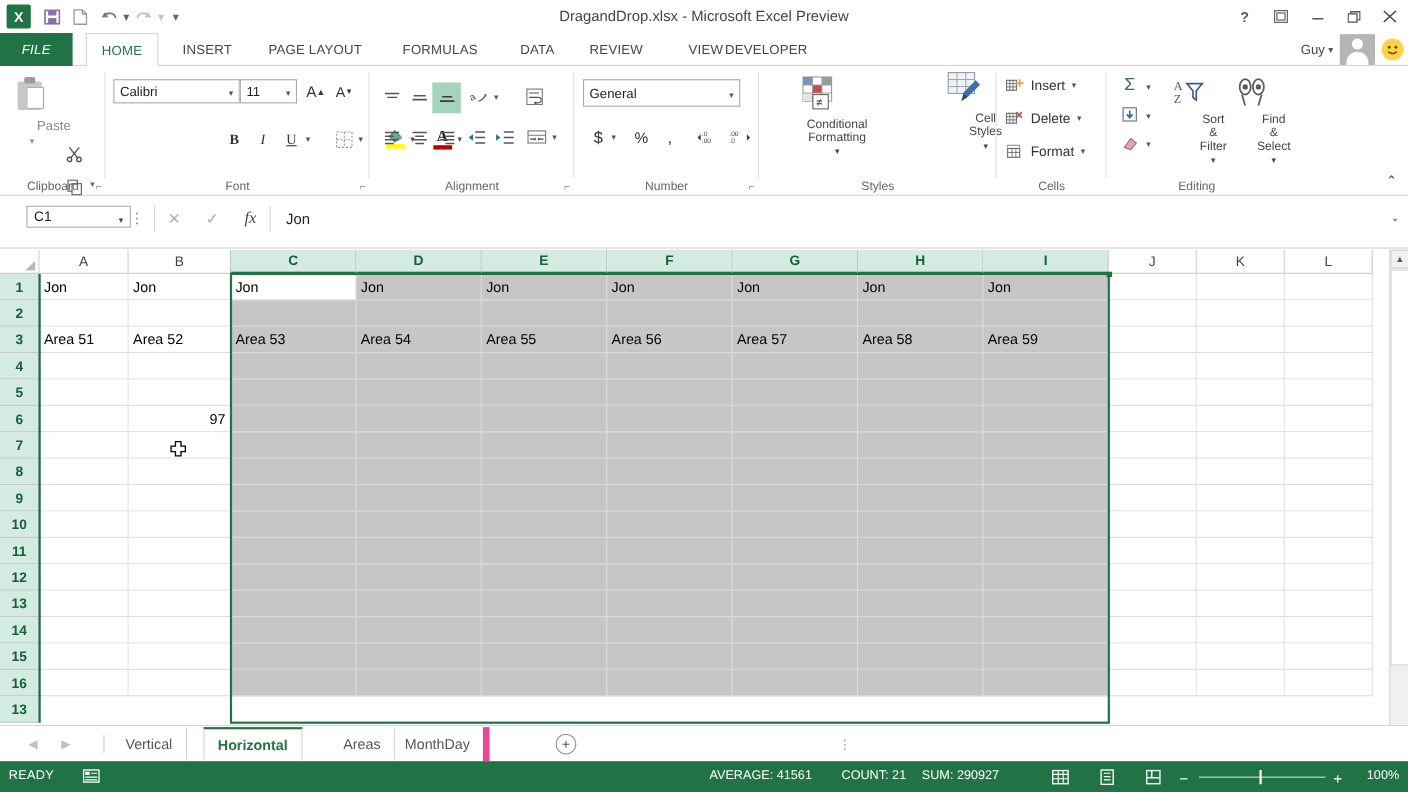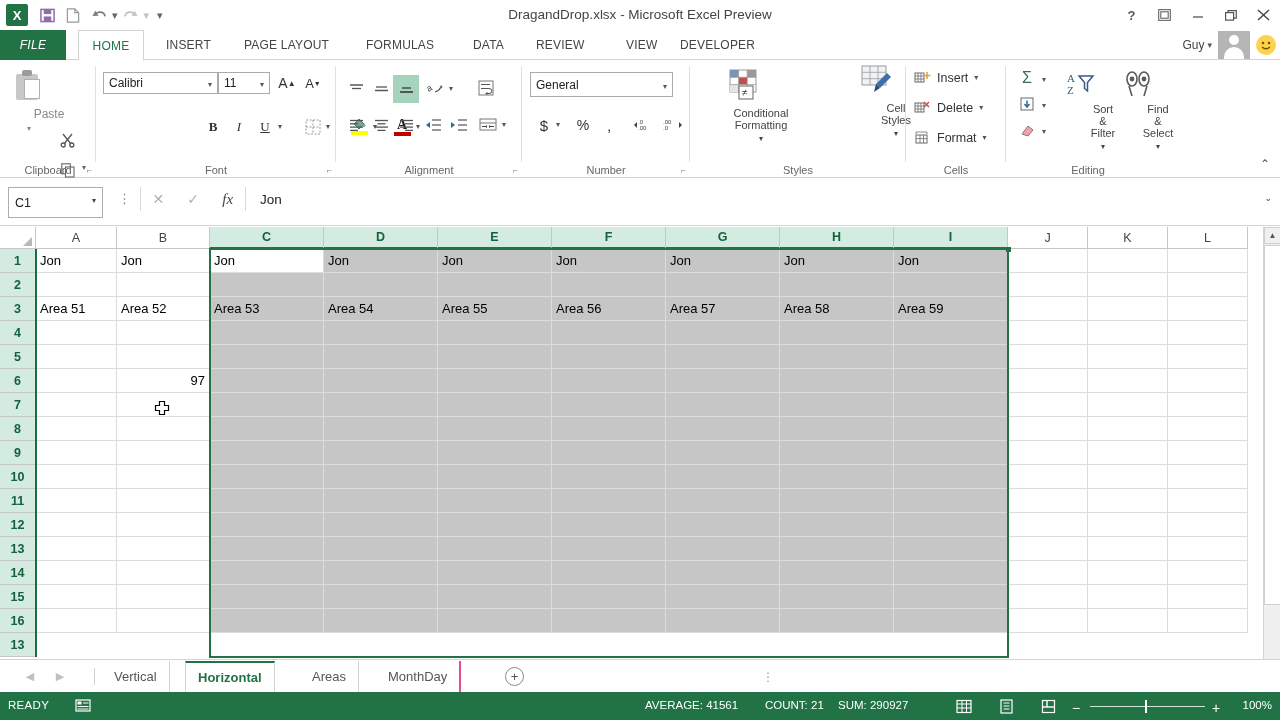--- a/index.html
+++ b/index.html
@@ -104,21 +104,21 @@
   .combo .arw { position: absolute; right: 5px; top: 7px; font-size: 8px; color: #555; }
   .rbtn {
     position: absolute; display: flex; align-items: center; justify-content: center;
     font-size: 13px; color: #333;
   }
   .rbtn.sel { background: #a5d3bb; }
 
   
   #fbar { position: absolute; left:0; top:179px; width:1280px; height:47px; background:#fff; }
   #namebox {
-    position: absolute; left: 8px; top: 8px; width: 95px; height: 31px;
+    position: absolute; left: 24px; top: 8px; width: 95px; height: 20px;
     border: 1px solid #acacac; background: #fff; font-size: 12.5px; color: #222;
     display: flex; align-items: center; padding-left: 6px;
   }
   #namebox .arw { position:absolute; right:6px; top:8px; font-size:8px; color:#444; }
   #fb-dots { position:absolute; left:118px; top:12px; color:#888; font-size:13px; }
   #fb-btns { position: absolute; left: 140px; top: 8px; width: 106px; height: 24px;
     display:flex; align-items:center; border-left:1px solid #d9d9d9; border-right:1px solid #d9d9d9; }
   .fbb { width: 35px; text-align:center; font-size:14px; color:#b0b0b0; }
   #fb-input {
     position: absolute; left: 252px; top: 8px; width: 1008px; height: 24px;
@@ -277,21 +277,21 @@
 
 <div id="tabstrip">
   <div id="filetab">FILE</div>
   <div class="rtab active" style="left:78px;width:66px;justify-content:center">HOME</div>
   <div class="rtab" style="left:155px">INSERT</div>
   <div class="rtab" style="left:233px">PAGE LAYOUT</div>
   <div class="rtab" style="left:355px">FORMULAS</div>
   <div class="rtab" style="left:462px">DATA</div>
   <div class="rtab" style="left:525px">REVIEW</div>
   <div class="rtab" style="left:615px">VIEW</div>
-  <div class="rtab" style="left:669px">DEVELOPER</div>
+  <div class="rtab" style="left:648px">DEVELOPER</div>
   <div id="user-area">
     <span id="user-name">Guy</span>
     <span style="font-size:9px;color:#555;margin-right:6px">▾</span>
     <div id="avatar"></div>
     <div id="smiley">
       <svg width="20" height="20" viewBox="0 0 20 20">
           <circle cx="7" cy="8" r="1.3" fill="#6b4e00"></circle>
           <circle cx="13" cy="8" r="1.3" fill="#6b4e00"></circle>
           <path d="M6 12 Q10 15.5 14 12" fill="none" stroke="#6b4e00" stroke-width="1.4"></path>
         </svg>
@@ -913,21 +913,21 @@
   <div id="vsb-thumb"></div>
 </div>
 
 <div id="tabbar">
   <div class="navarrow" style="left:22px">◀</div>
   <div class="navarrow" style="left:52px">▶</div>
   <div style="position:absolute;left:94px;top:8px;width:1px;height:17px;background:#d0d0d0"></div>
   <div class="stab" style="left:102px">Vertical</div>
   <div class="stab active" style="left:185px">Horizontal</div>
   <div class="stab" style="left:300px">Areas</div>
-  <div class="stab" style="left:376px;border-right:2px solid #ec4899">MonthDay</div>
+  <div class="stab" style="left:356px;border-right:6px solid #ec4899">MonthDay</div>
   <div id="addsheet" style="left:505px">+</div>
   <div id="tabsplit" style="left:762px">⋮</div>
 
 </div>
 
 <div id="status">
   <div id="st-ready">READY</div>
   <div id="st-rec">
     <svg width="16" height="15" viewBox="0 0 16 15">
         <rect x="1" y="2" width="14" height="11" fill="none" stroke="#fff" stroke-width="1.2"></rect>

